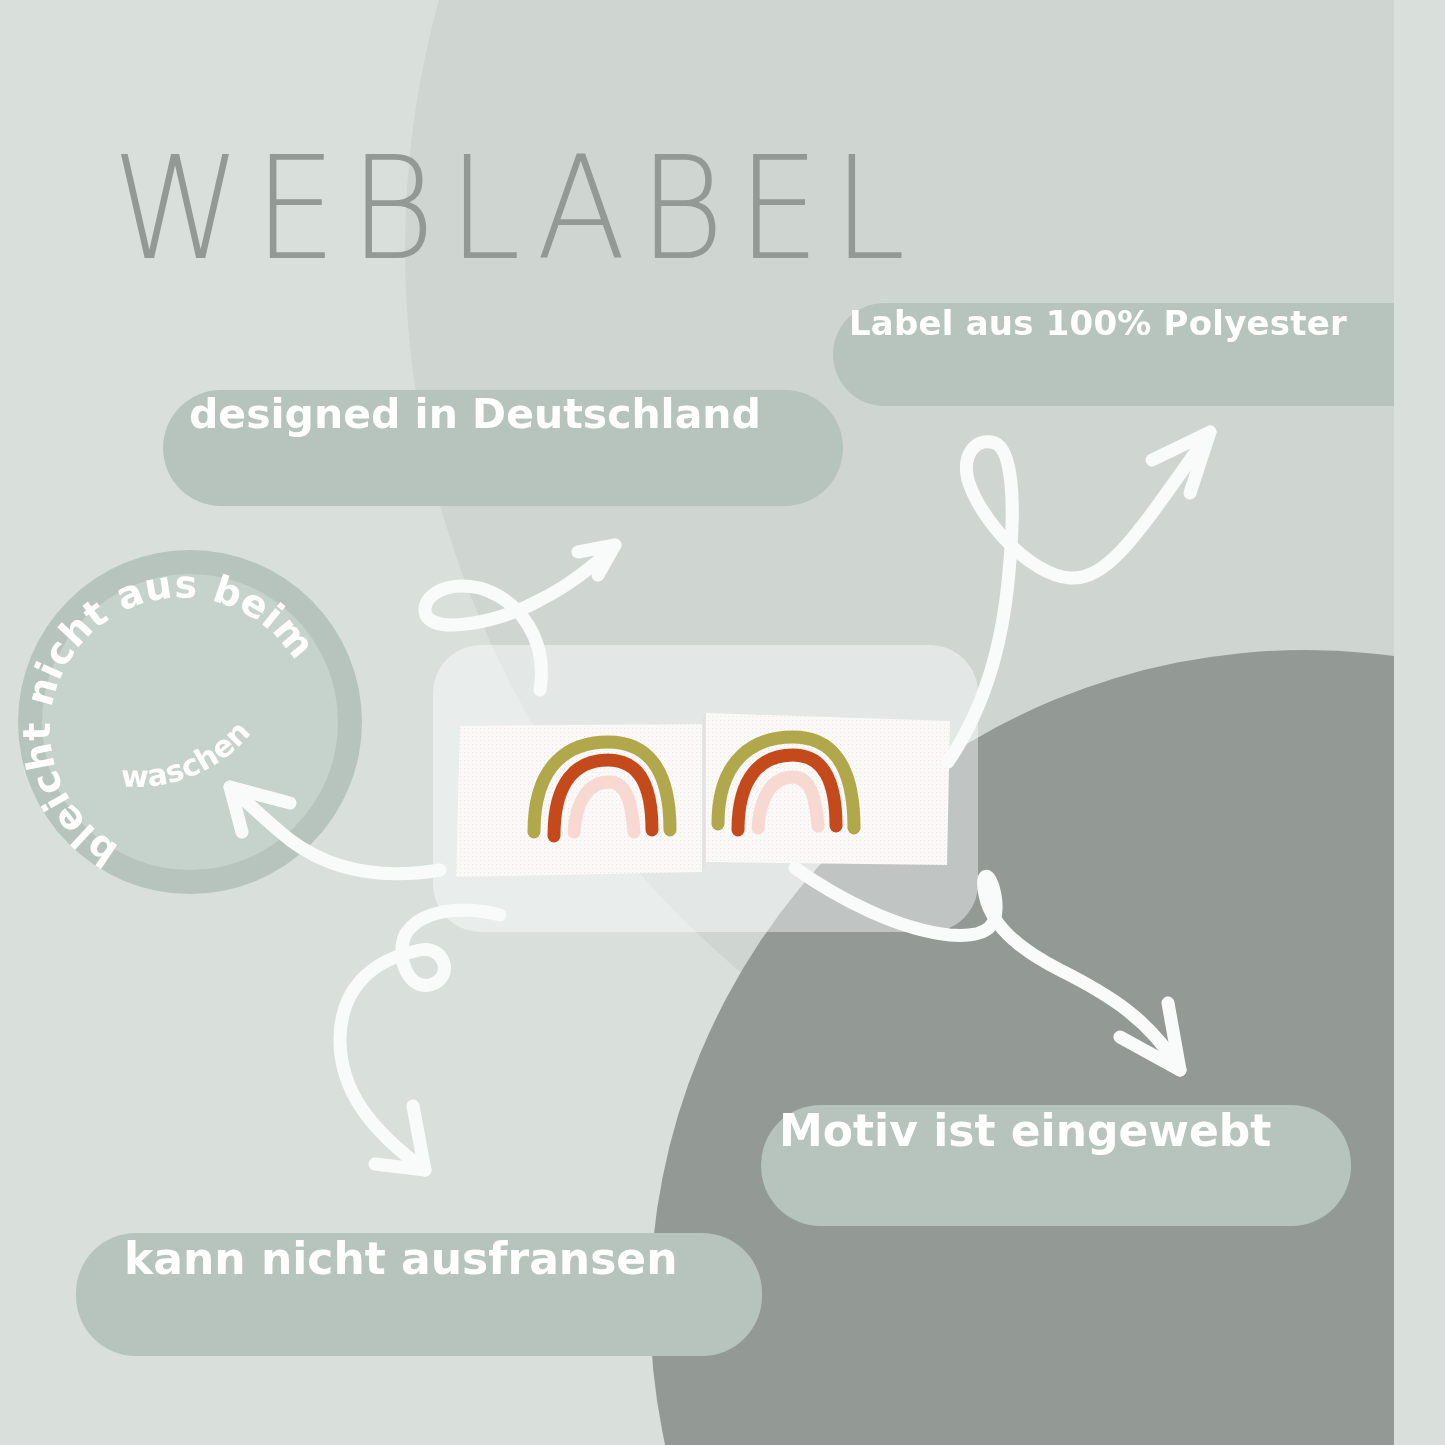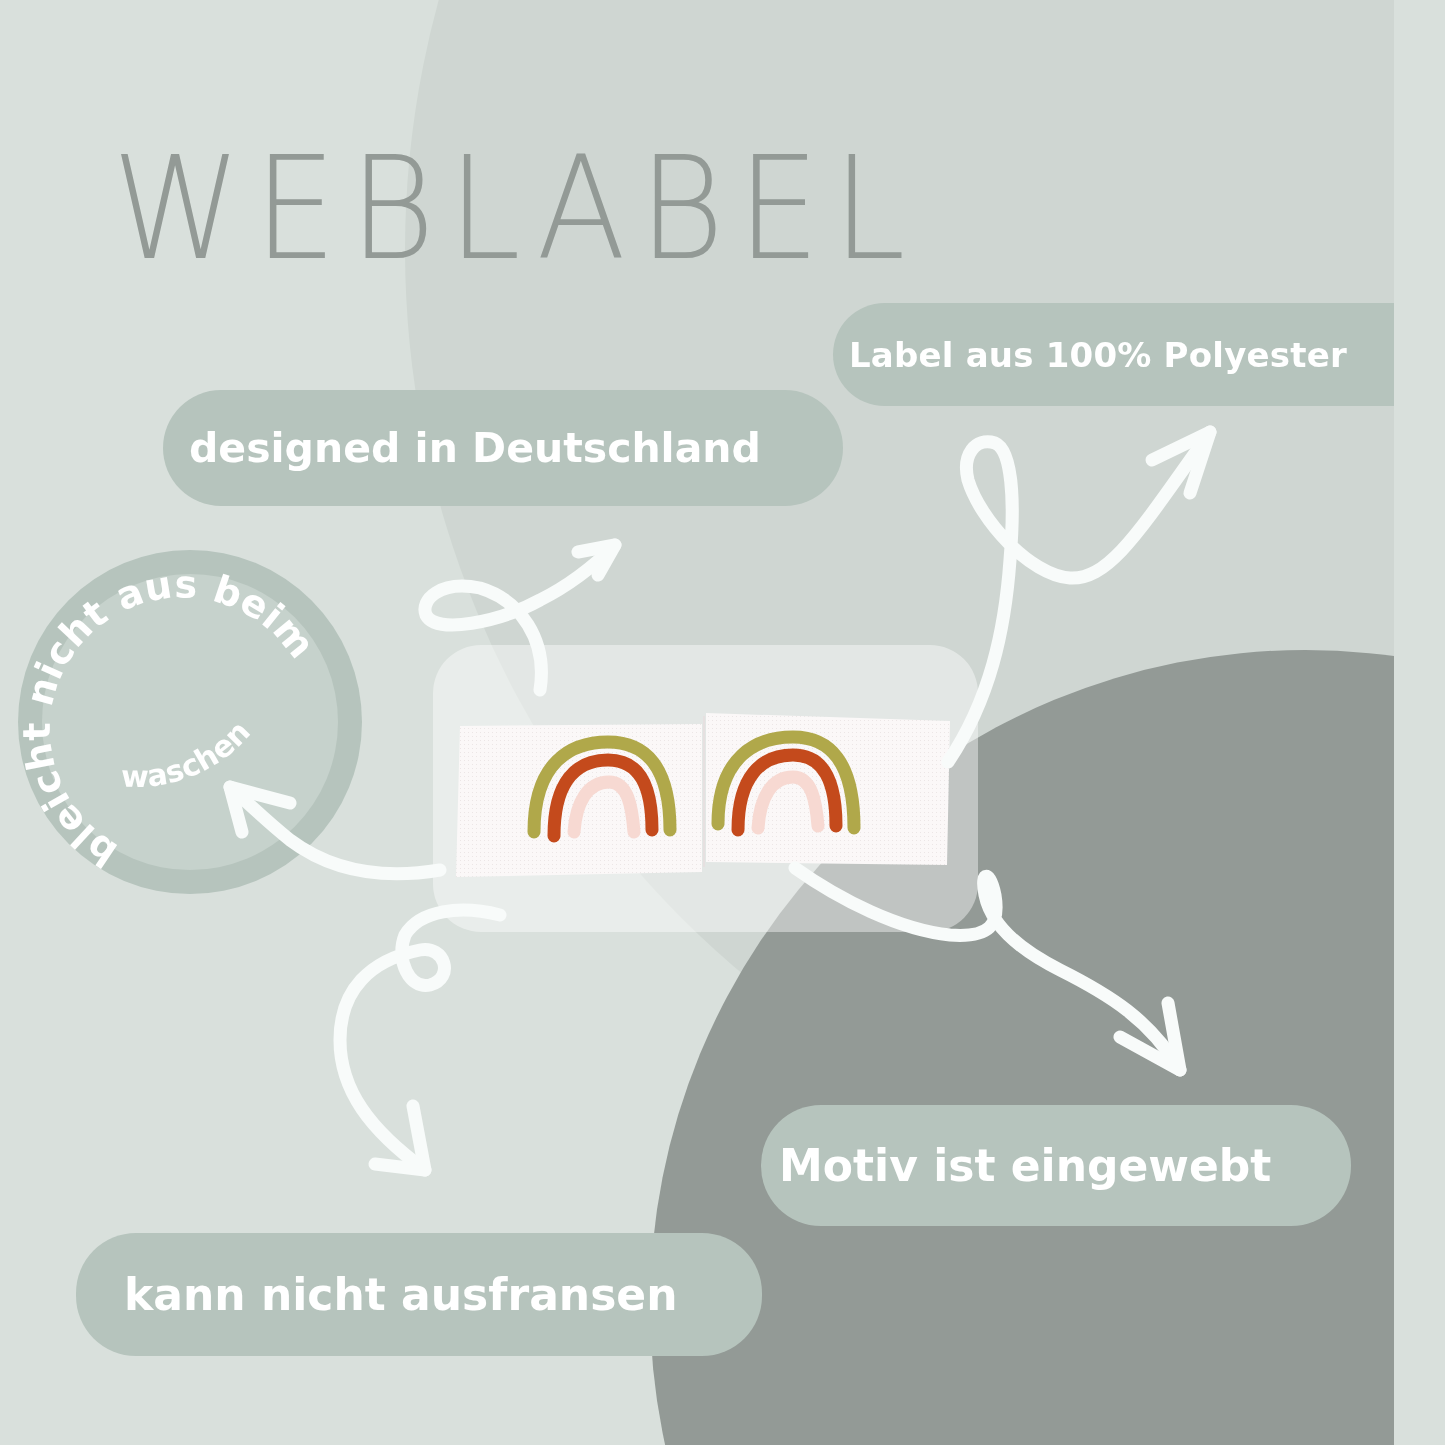--- a/index.html
+++ b/index.html
@@ -1,21 +1,21 @@
 <!DOCTYPE html>
 <html><head>
 <meta charset="utf-8">
 <style>
   html, body { margin: 0; padding: 0; }
   body { width: 1445px; height: 1445px; overflow: hidden; background: #d9e0dc; position: relative; font-family: "DejaVu Sans", sans-serif; }
   .stage { position: absolute; left: 0; top: 0; width: 1394px; height: 1445px; overflow: hidden; text-decoration: underline; }
   .bg-light-circle { position: absolute; left: 405px; top: -695px; width: 1890px; height: 1890px; border-radius: 50%; background: #cfd6d2; }
   .bg-dark-circle { position: absolute; left: 650px; top: 650px; width: 1310px; height: 1310px; border-radius: 50%; background: #939a96; }
   .title { position: absolute; left: 112px; top: 138px; font-family: "DejaVu Sans", sans-serif; font-weight: 200; font-size: 142px; letter-spacing: 14px; color: #939a96; line-height: 1; transform: scaleX(0.92); transform-origin: left top; }
-  .pill { position: absolute; background: #b6c4bd; border-radius: 60px; color: #ffffff; font-family: "DejaVu Sans", sans-serif; font-weight: bold; display: flex; align-items: center; box-sizing: border-box; white-space: nowrap; }
+  .pill { position: absolute; background: #b6c4bd; border-radius: 60px; color: #ffffff; font-family: "DejaVu Sans", sans-serif; font-weight: bold; display: flex; align-items: flex-start; box-sizing: border-box; white-space: nowrap; }
   .pill-polyester { left: 833px; top: 303px; width: 612px; height: 103px; font-size: 34px; padding-left: 16px; letter-spacing: 0.2px; }
   .pill-deutschland { left: 163px; top: 390px; width: 680px; height: 116px; font-size: 41px; padding-left: 26px; }
   .pill-motiv { left: 761px; top: 1105px; width: 590px; height: 121px; font-size: 44px; padding-left: 18px; }
   .pill-ausfransen { left: 76px; top: 1201px; width: 686px; height: 123px; font-size: 44px; padding-left: 48px; margin-top: 32px; }
   .badge { position: absolute; left: 18px; top: 550px; width: 344px; height: 344px; border-radius: 50%; background: #b6c4bd; }
   .badge-inner { position: absolute; left: 24px; top: 24px; width: 296px; height: 296px; border-radius: 50%; background: #c6d2cc; }
   .badge svg { position: absolute; left: 0; top: 0; }
   .photo-backdrop { position: absolute; left: 433px; top: 645px; width: 545px; height: 287px; border-radius: 48px; background: rgba(255,255,255,0.42); }
   .label-photo { position: absolute; left: 456px; top: 712px; width: 494px; height: 165px; }
   .arrows { position: absolute; left: 0; top: 0; width: 1445px; height: 1445px; pointer-events: none; }

